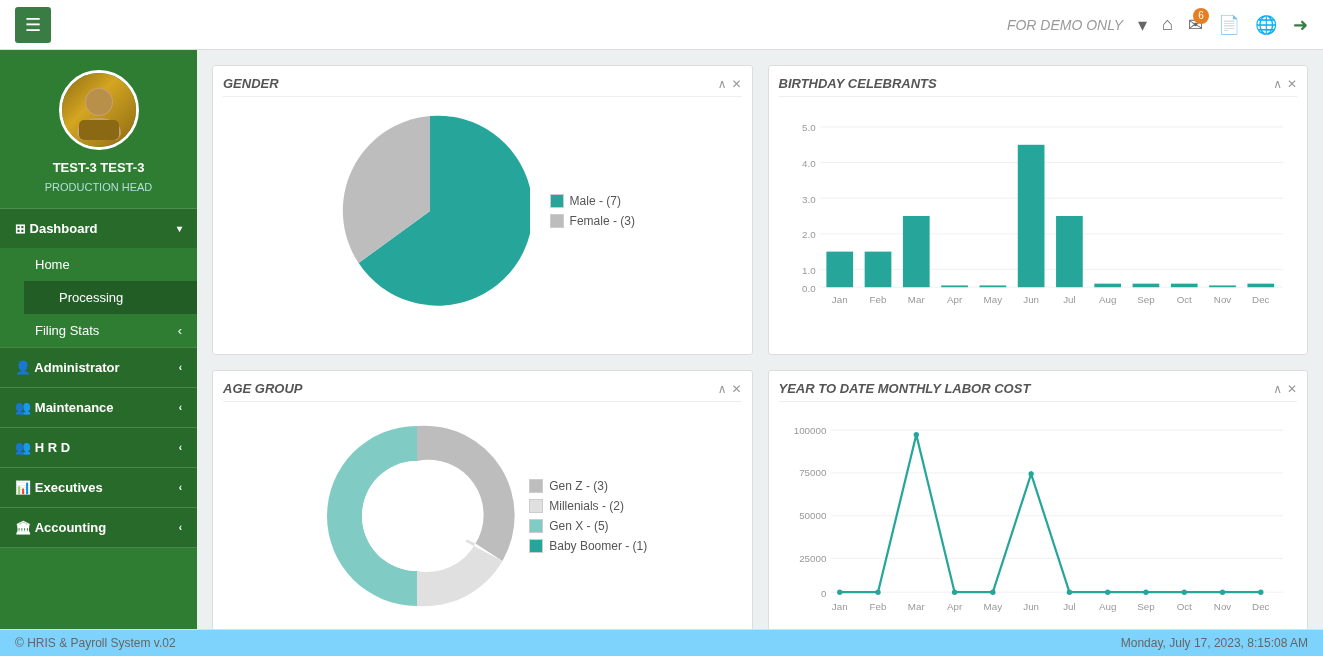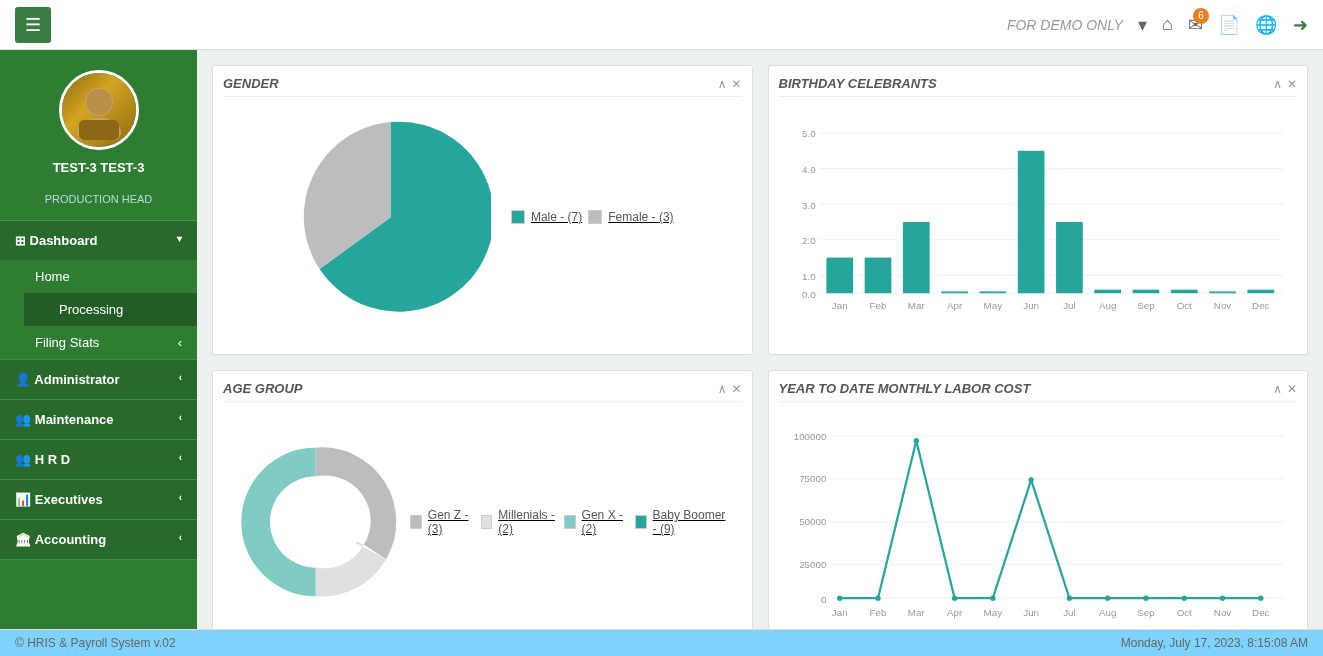--- a/index.html
+++ b/index.html
@@ -70,28 +70,28 @@
       overflow: hidden;
       border: 3px solid #fff;
     }
     .avatar-img {
       width: 100%; height: 100%;
       background: linear-gradient(135deg, #8B6914 0%, #D4A520 40%, #8B6914 100%);
       display: flex; align-items: center; justify-content: center;
       color: #5a3e00; font-size: 30px;
     }
     .user-name { color: white; font-size: 13px; font-weight: bold; }
-    .user-role { color: #b2dfdb; font-size: 11px; margin-top: 18px; }
+    .user-role { color: #b2dfdb; font-size: 11px; margin-top: 6px; }
 
     .sidebar-menu { flex: 1; }
     .menu-section {
       border-bottom: 1px solid rgba(255,255,255,0.1);
     }
     .menu-header {
-      display: flex; justify-content: space-between;
+      display: flex; align-items: center; justify-content: space-between;
       padding: 12px 15px;
       color: white;
       font-size: 13px;
       font-weight: bold;
       cursor: pointer;
       background: rgba(0,0,0,0.15);
     }
     .menu-sub-item {
       display: block;
       padding: 9px 15px 9px 35px;
@@ -122,21 +122,21 @@
       border: 1px solid #ddd;
       border-radius: 3px;
       padding: 10px;
       min-height: 290px;
     }
 
     .card-header {
       display: flex;
       justify-content: space-between;
       align-items: center;
-      margin-bottom: 10px;
+      margin-bottom: 4px;
       padding-bottom: 5px;
       border-bottom: 1px solid #eee;
     }
     .card-title {
       font-size: 13px;
       font-weight: bold;
       color: #555;
       font-style: italic;
       text-transform: uppercase;
     }
@@ -158,21 +158,21 @@
 
     
     .pie-container {
       display: flex;
       align-items: center;
       justify-content: center;
       gap: 20px;
       padding: 10px;
     }
     .pie-svg { flex-shrink: 0; }
-    .legend { display: flex; flex-direction: row; gap: 6px; text-decoration: underline; }
+    .legend { display: flex; flex-direction: column; gap: 6px; }
     .legend-item { display: flex; align-items: center; gap: 6px; font-size: 12px; color: #555; }
     .legend-color { width: 14px; height: 14px; border: 1px solid #ccc; }
 
     
     .donut-container {
       display: flex;
       align-items: center;
       justify-content: center;
       gap: 12px;
       padding: 10px;
@@ -398,25 +398,25 @@
             <div class="legend-item">
               <div class="legend-color" style="background:#bdbdbd;"></div>
               <span>Gen Z - (3)</span>
             </div>
             <div class="legend-item">
               <div class="legend-color" style="background:#e0e0e0;"></div>
               <span>Millenials - (2)</span>
             </div>
             <div class="legend-item">
               <div class="legend-color" style="background:#80cbc4;"></div>
-              <span>Gen X - (2)</span>
+              <span>Gen X - (5)</span>
             </div>
             <div class="legend-item">
               <div class="legend-color" style="background:#26a69a;"></div>
-              <span>Baby Boomer - (9)</span>
+              <span>Baby Boomer - (1)</span>
             </div>
           </div>
         </div>
       </div>
 
       <div class="chart-card">
         <div class="card-header">
           <span class="card-title">YEAR TO DATE MONTHLY LABOR COST</span>
           <div class="card-controls">
             <button class="card-control-btn">∧</button>

